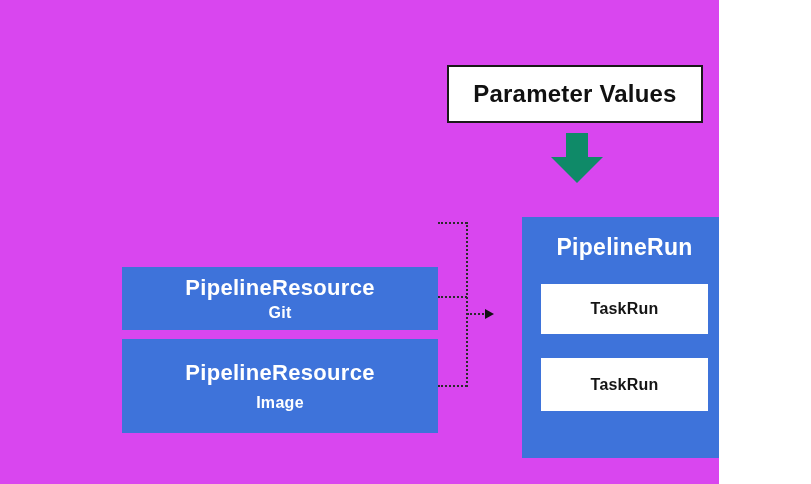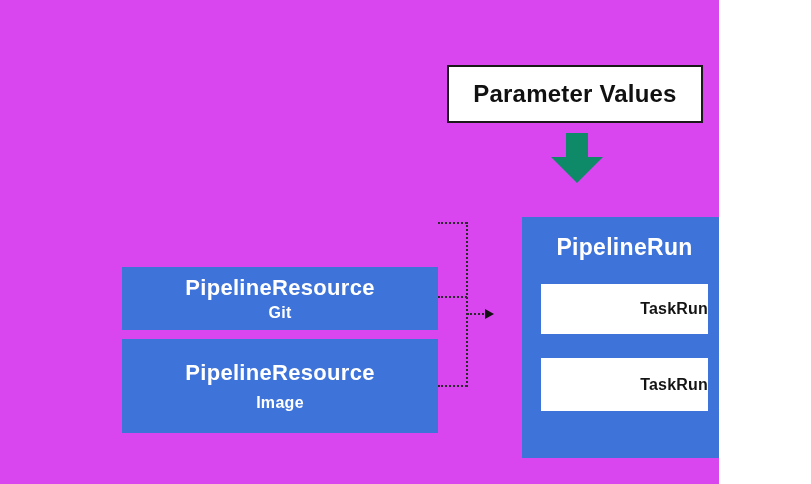--- a/index.html
+++ b/index.html
@@ -73,21 +73,21 @@
     margin-top: 24px;
   }
   .run-title {
     margin-top: 17px;
     font-size: 23px; font-weight: 700; letter-spacing: 0.3px;
   }
   .taskrun {
     position: absolute;
     left: 19px; width: 167px;
     background: #ffffff;
-    display: flex; align-items: center; justify-content: flex-end;
+    display: flex; align-items: center; justify-content: center;
     font-size: 16px; font-weight: 700; color: var(--text-dark);
     letter-spacing: 0.2px;
   }
   .taskrun-1 { top: 67px;  height: 50px; }
   .taskrun-2 { top: 141px; height: 53px; }
 
   
   .h-line {
     position: absolute;
     height: 0;

